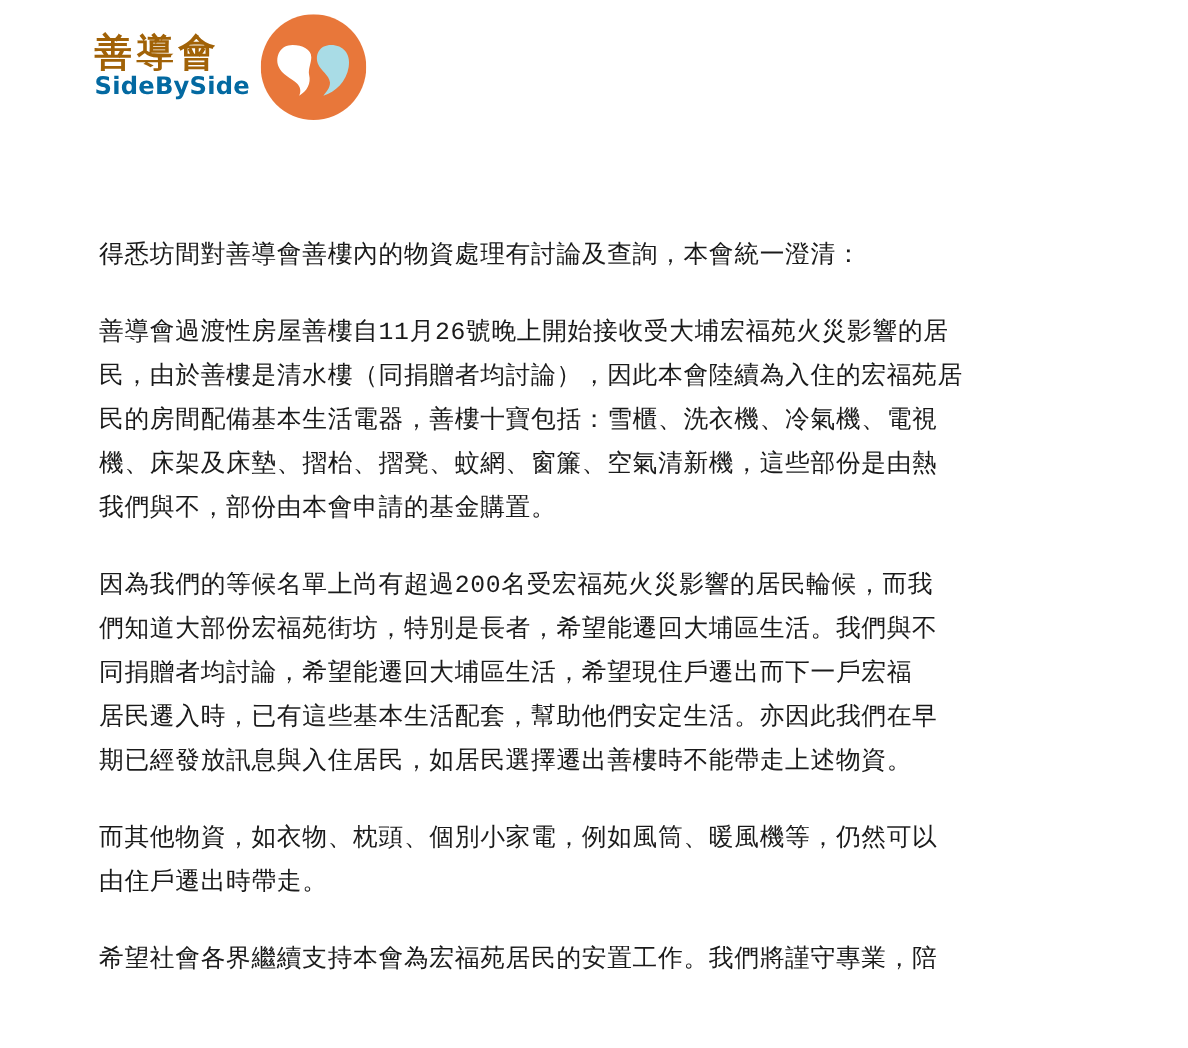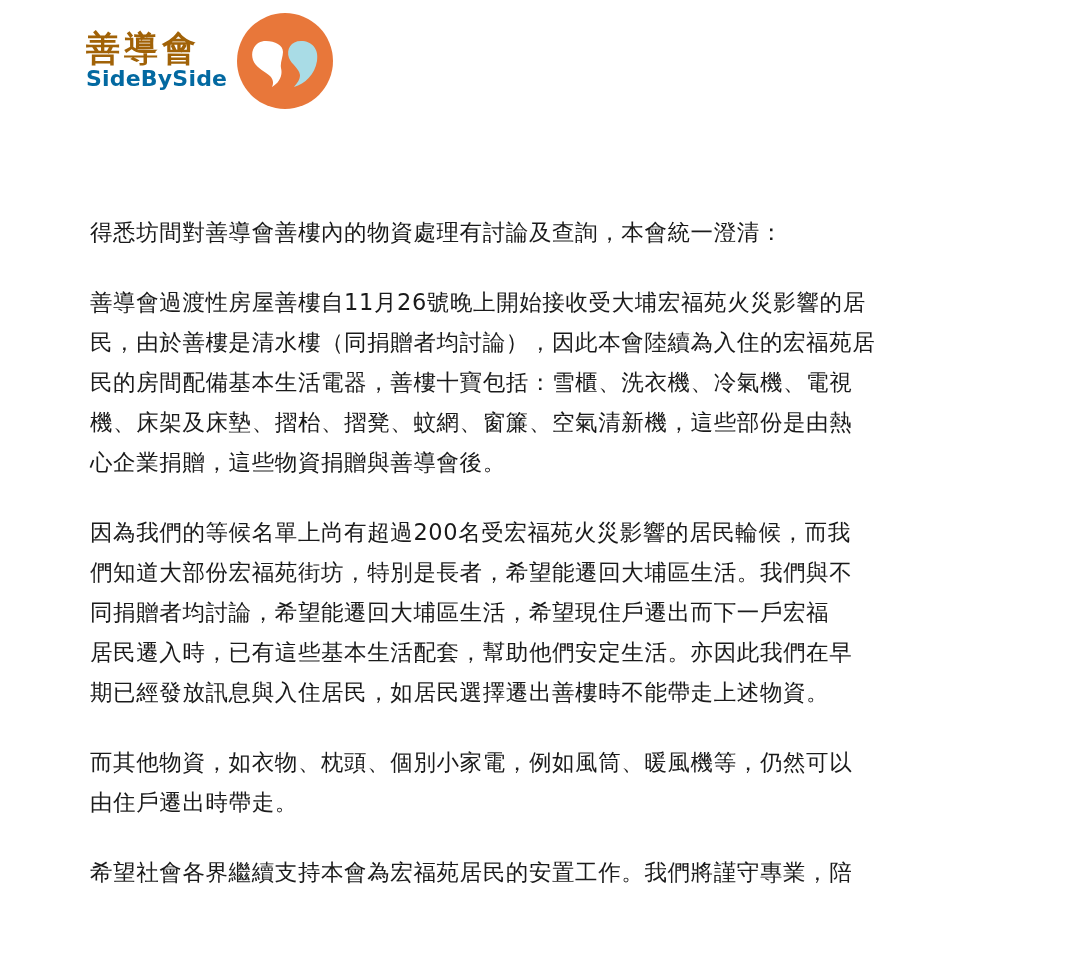--- a/index.html
+++ b/index.html
@@ -16,21 +16,21 @@
   .logo-en {
     position: absolute; left: 2px; top: 54px; font-size: 22px; color: #0369a1; font-weight: bold;
     line-height: 26px; letter-spacing: 0.2px;
   }
   .logo-mark { position: absolute; left: 153px; top: 1px; width: 96px; height: 96px; }
   .content { position: absolute; left: 90px; top: 212px; width: 910px; }
   .para {
     font-size: 22.5px; line-height: 40px; margin: 0 0 30px 0; letter-spacing: 0.6px;
     word-break: break-all;
   }
-  .para .line { display: block; white-space: nowrap; }
+  .para .line { display: block; white-space: nowrap; font-family: Liberation Mono, monospace; }
 </style>
 </head>
 <body>
 
 <div class="logo">
   <div class="logo-cn">善導會</div>
   <div class="logo-en">SideBySide</div>
   <svg class="logo-mark" viewBox="0 0 96 96">
     <circle cx="48" cy="48" r="48" fill="#E8773A"></circle>
     <path d="M29 28 C18 28 13 38 16 47 C19 55 28 58 33 63 C36 66 37 70 35 74 C42 70 46 63 44 55 C43 50 46 44 46 39 C46 32 38 28 29 28 Z" fill="#FFFFFF"></path>
@@ -40,21 +40,21 @@
 
 <div class="content">
   <p class="para">
     <span class="line">得悉坊間對善導會善樓內的物資處理有討論及查詢，本會統一澄清：</span>
   </p>
   <p class="para">
     <span class="line">善導會過渡性房屋善樓自11月26號晚上開始接收受大埔宏福苑火災影響的居</span>
     <span class="line">民，由於善樓是清水樓（同捐贈者均討論），因此本會陸續為入住的宏福苑居</span>
     <span class="line">民的房間配備基本生活電器，善樓十寶包括：雪櫃、洗衣機、冷氣機、電視</span>
     <span class="line">機、床架及床墊、摺枱、摺凳、蚊網、窗簾、空氣清新機，這些部份是由熱</span>
-    <span class="line">心企業捐贈，這些物資捐贈與善導會後。</span>
+    <span class="line">我們與不，部份由本會申請的基金購置。</span>
   </p>
   <p class="para">
     <span class="line">因為我們的等候名單上尚有超過200名受宏福苑火災影響的居民輪候，而我</span>
     <span class="line">們知道大部份宏福苑街坊，特別是長者，希望能遷回大埔區生活。我們與不</span>
     <span class="line">同捐贈者均討論，希望能遷回大埔區生活，希望現住戶遷出而下一戶宏福</span>
     <span class="line">居民遷入時，已有這些基本生活配套，幫助他們安定生活。亦因此我們在早</span>
     <span class="line">期已經發放訊息與入住居民，如居民選擇遷出善樓時不能帶走上述物資。</span>
   </p>
   <p class="para">
     <span class="line">而其他物資，如衣物、枕頭、個別小家電，例如風筒、暖風機等，仍然可以</span>

